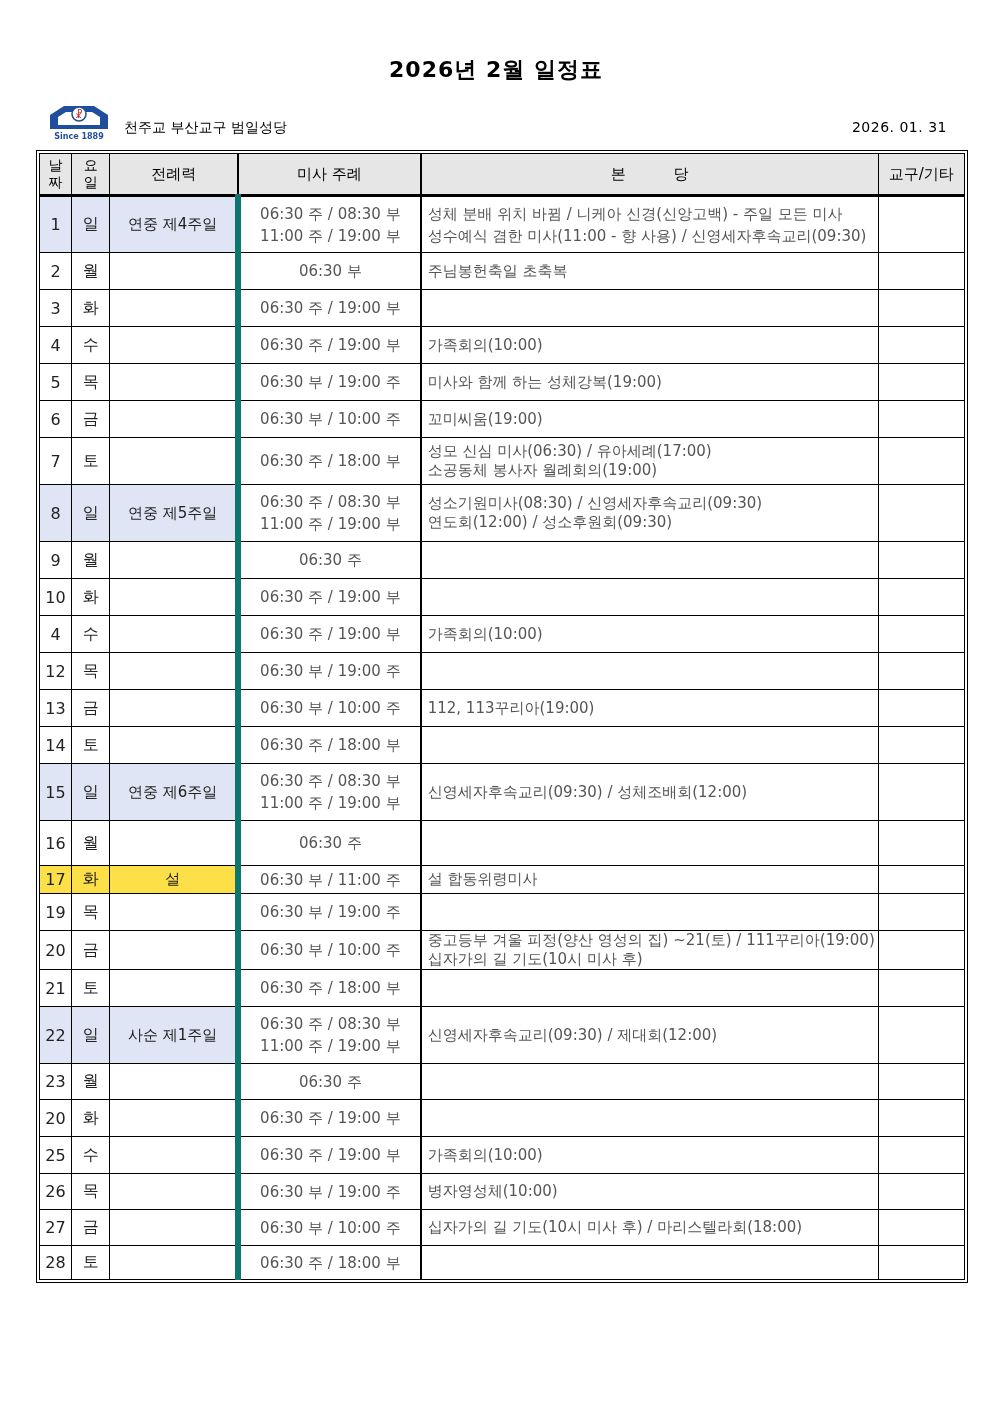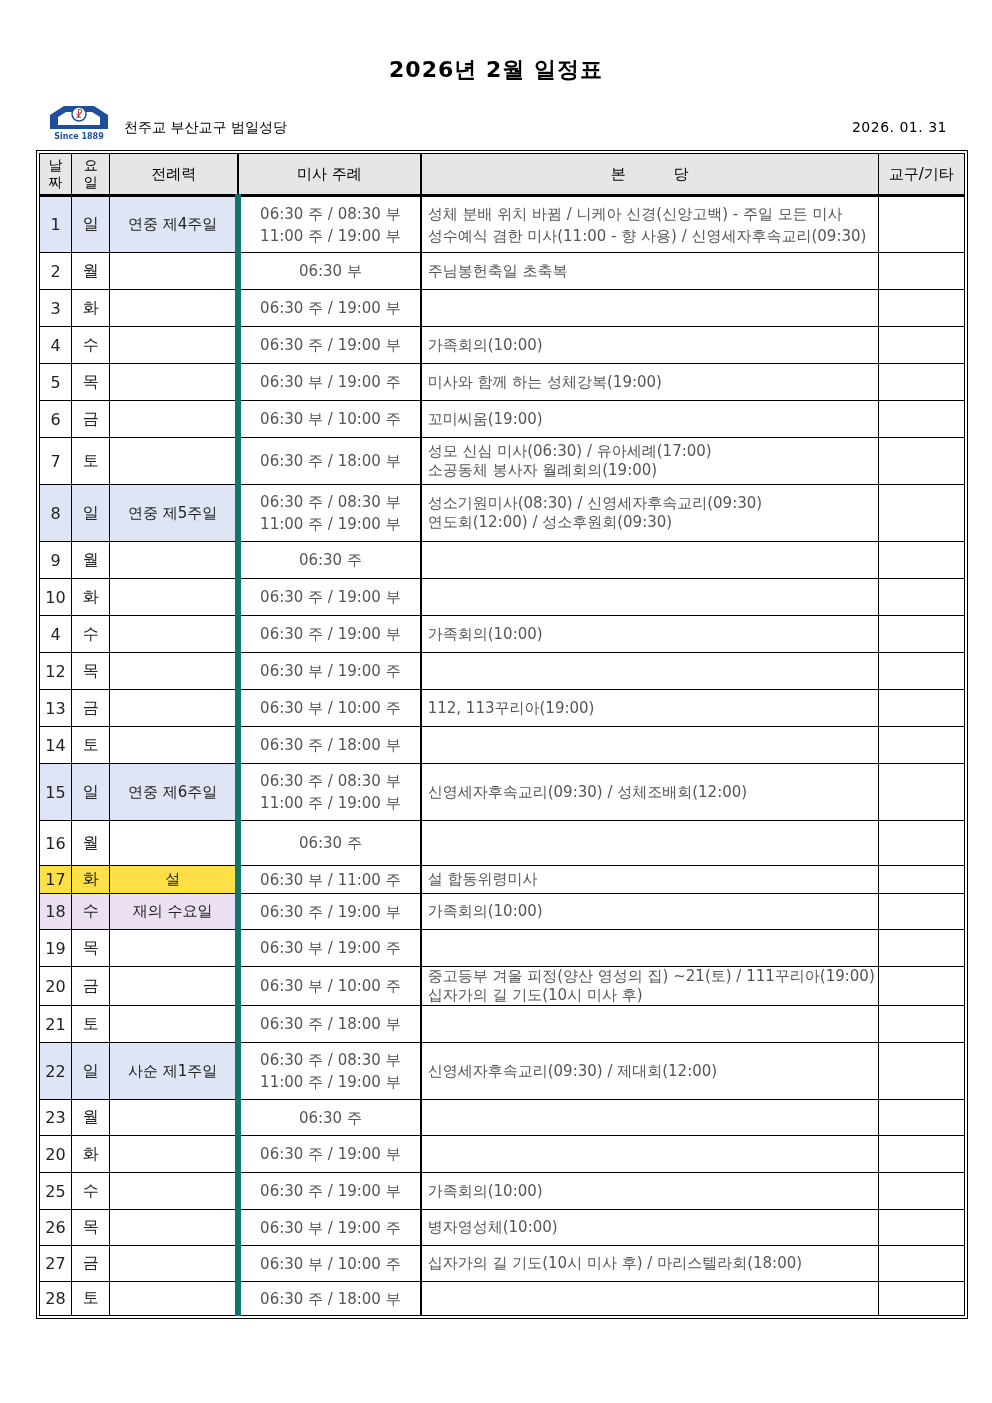--- a/index.html
+++ b/index.html
@@ -262,32 +262,20 @@
           <td class="dow">화</td>
           <td class="lit">설</td>
           <td class="mass">
             <span class="line">06:30 부 / 11:00 주</span>
           </td>
           <td class="main">
             <span class="line">설 합동위령미사</span>
           </td>
           <td class="other"></td>
         </tr>
-        <tr class="ash" style="height: 36px;">
-          <td class="day">18</td>
-          <td class="dow">수</td>
-          <td class="lit">재의 수요일</td>
-          <td class="mass">
-            <span class="line">06:30 주 / 19:00 부</span>
-          </td>
-          <td class="main">
-            <span class="line">가족회의(10:00)</span>
-          </td>
-          <td class="other"></td>
-        </tr>
         <tr style="height: 37px;">
           <td class="day">19</td>
           <td class="dow">목</td>
           <td class="lit"></td>
           <td class="mass">
             <span class="line">06:30 부 / 19:00 주</span>
           </td>
           <td class="main"></td>
           <td class="other"></td>
         </tr>

